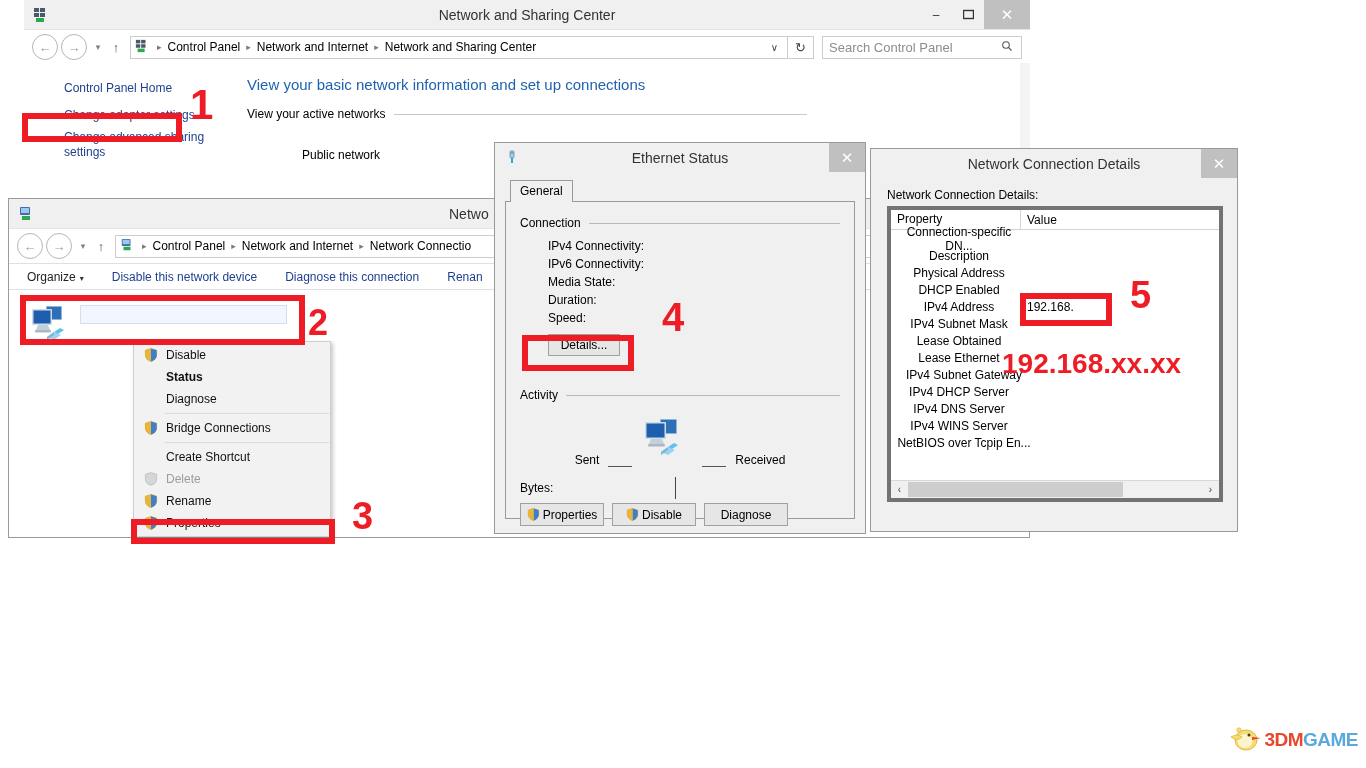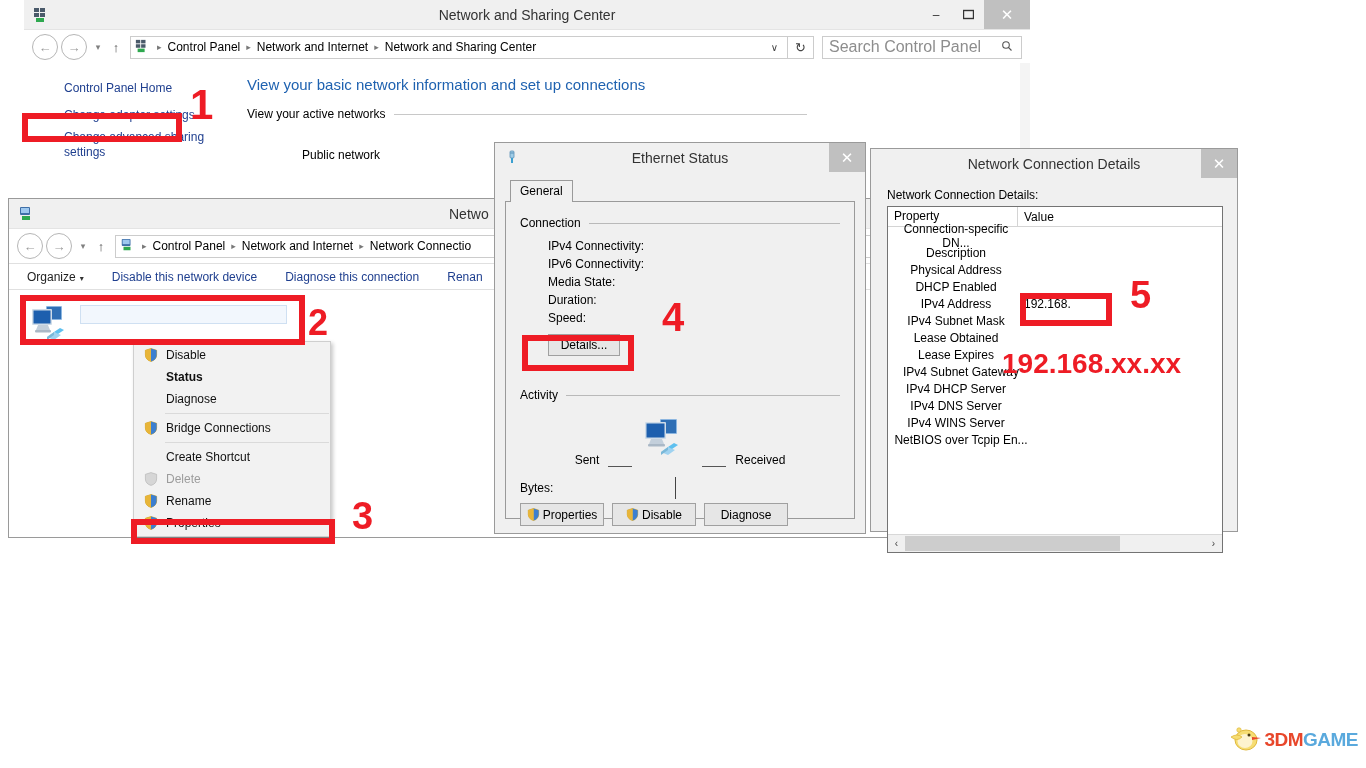--- a/index.html
+++ b/index.html
@@ -124,21 +124,21 @@
   }
   .searchbox {
     width: 200px; height: 23px;
     border: 1px solid #cccccc;
     background: #fff;
     margin-left: 8px;
     display: flex; align-items: center;
     box-sizing: border-box;
     flex: none;
   }
-  .searchbox .ph { flex:1; padding-left: 6px; color: #8d8d8d; font-size: 16px;}
+  .searchbox .ph { flex:1; padding-left: 6px; color: #8d8d8d; font-size: 13px;}
   .searchbox .mag { padding-right: 8px; color: #555; font-size: 12px; }
 
   
   #win-nsc { left: 0; top: 0; width: 1030px; height: 148px; border: none; padding-left: 24px; }
   #win-nsc .content-split { display: flex; height: 78px; }
   .left-pane {
     width: 215px;
     padding: 14px 0 0 0;
     box-sizing: border-box;
     background: #fff;
@@ -261,23 +261,23 @@
   
   #dlg-ncdetails {
     left: 870px; top: 148px; width: 368px; height: 384px;
     background: #f0f0f0; border: 1px solid #9a9a9a;
     z-index: 30;
   }
   #dlg-ncdetails .titlebar { background: #f0f0f0; border-bottom: none; }
   .ncd-body { padding: 10px 14px 0 16px; }
   .ncd-sub { font-size: 12px; margin-bottom: 4px; }
   .ncd-list {
-    border: 1px solid #737373;
+    border: 4px solid #737373;
     background: #fff;
-    height: 347px;
+    height: 296px;
     box-sizing: border-box;
     position: relative;
     overflow: hidden;
   }
   .ncd-head {
     display: flex; height: 19px; border-bottom: 1px solid #d4d4d4;
     font-size: 12px; align-items: center;
   }
   .ncd-head .c1 { width: 130px; padding-left: 6px; border-right: 1px solid #d4d4d4; height: 19px; line-height: 19px; box-sizing:border-box;}
   .ncd-head .c2 { padding-left: 6px; }
@@ -688,21 +688,21 @@
       </div>
       <div class="ncd-row">
         <span class="p">IPv4 Subnet Mask</span>
         <span class="v"></span>
       </div>
       <div class="ncd-row">
         <span class="p">Lease Obtained</span>
         <span class="v"></span>
       </div>
       <div class="ncd-row">
-        <span class="p">Lease Expires</span>
+        <span class="p">Lease Ethernet</span>
         <span class="v"></span>
       </div>
       <div class="ncd-row">
         <span class="p" style="width:140px;">IPv4 Subnet Gateway</span>
         <span class="v"></span>
       </div>
       <div class="ncd-row">
         <span class="p">IPv4 DHCP Server</span>
         <span class="v"></span>
       </div>

